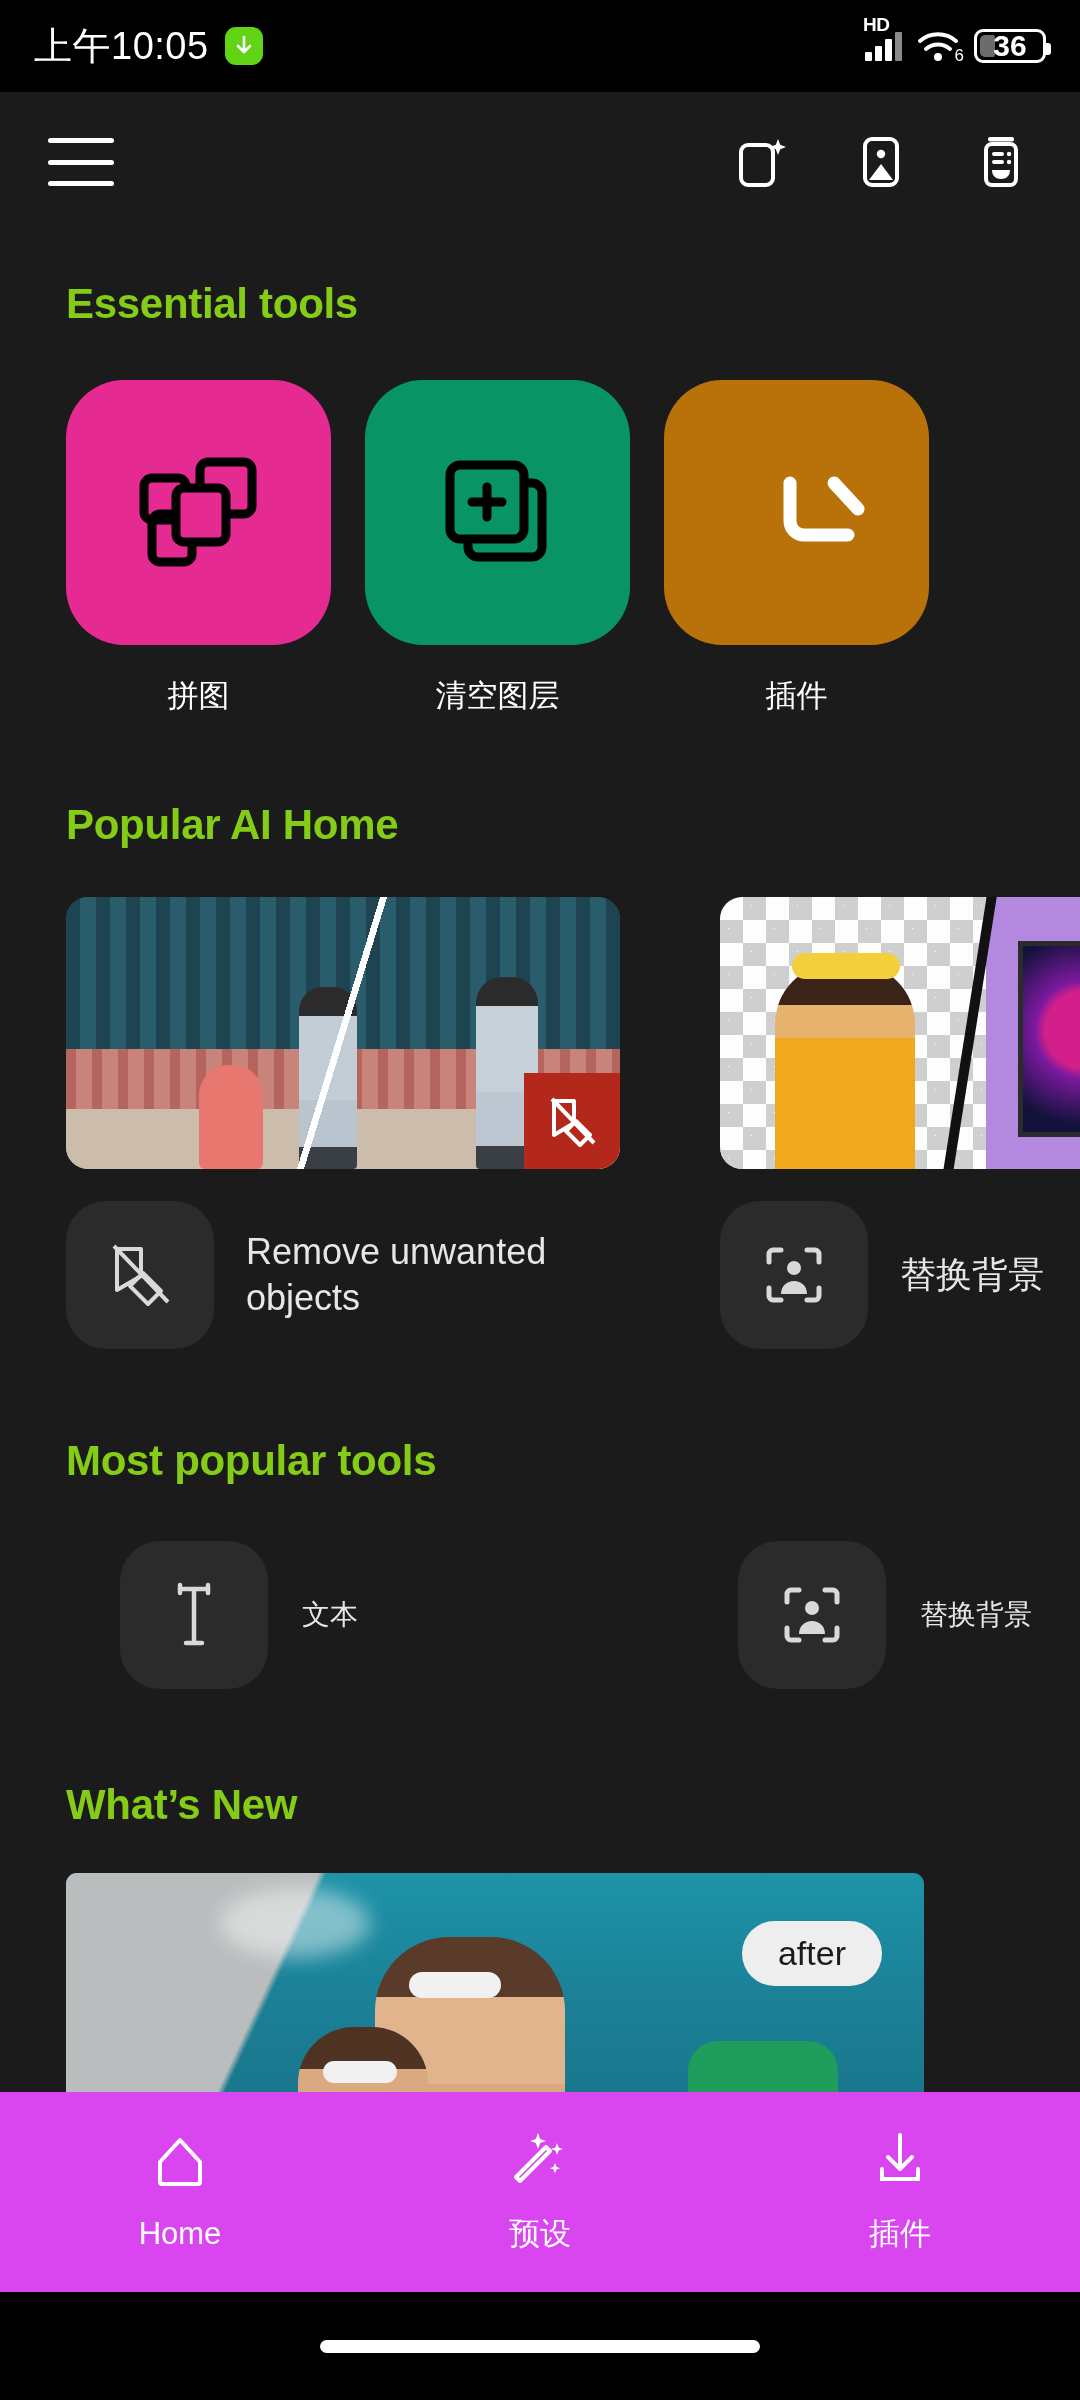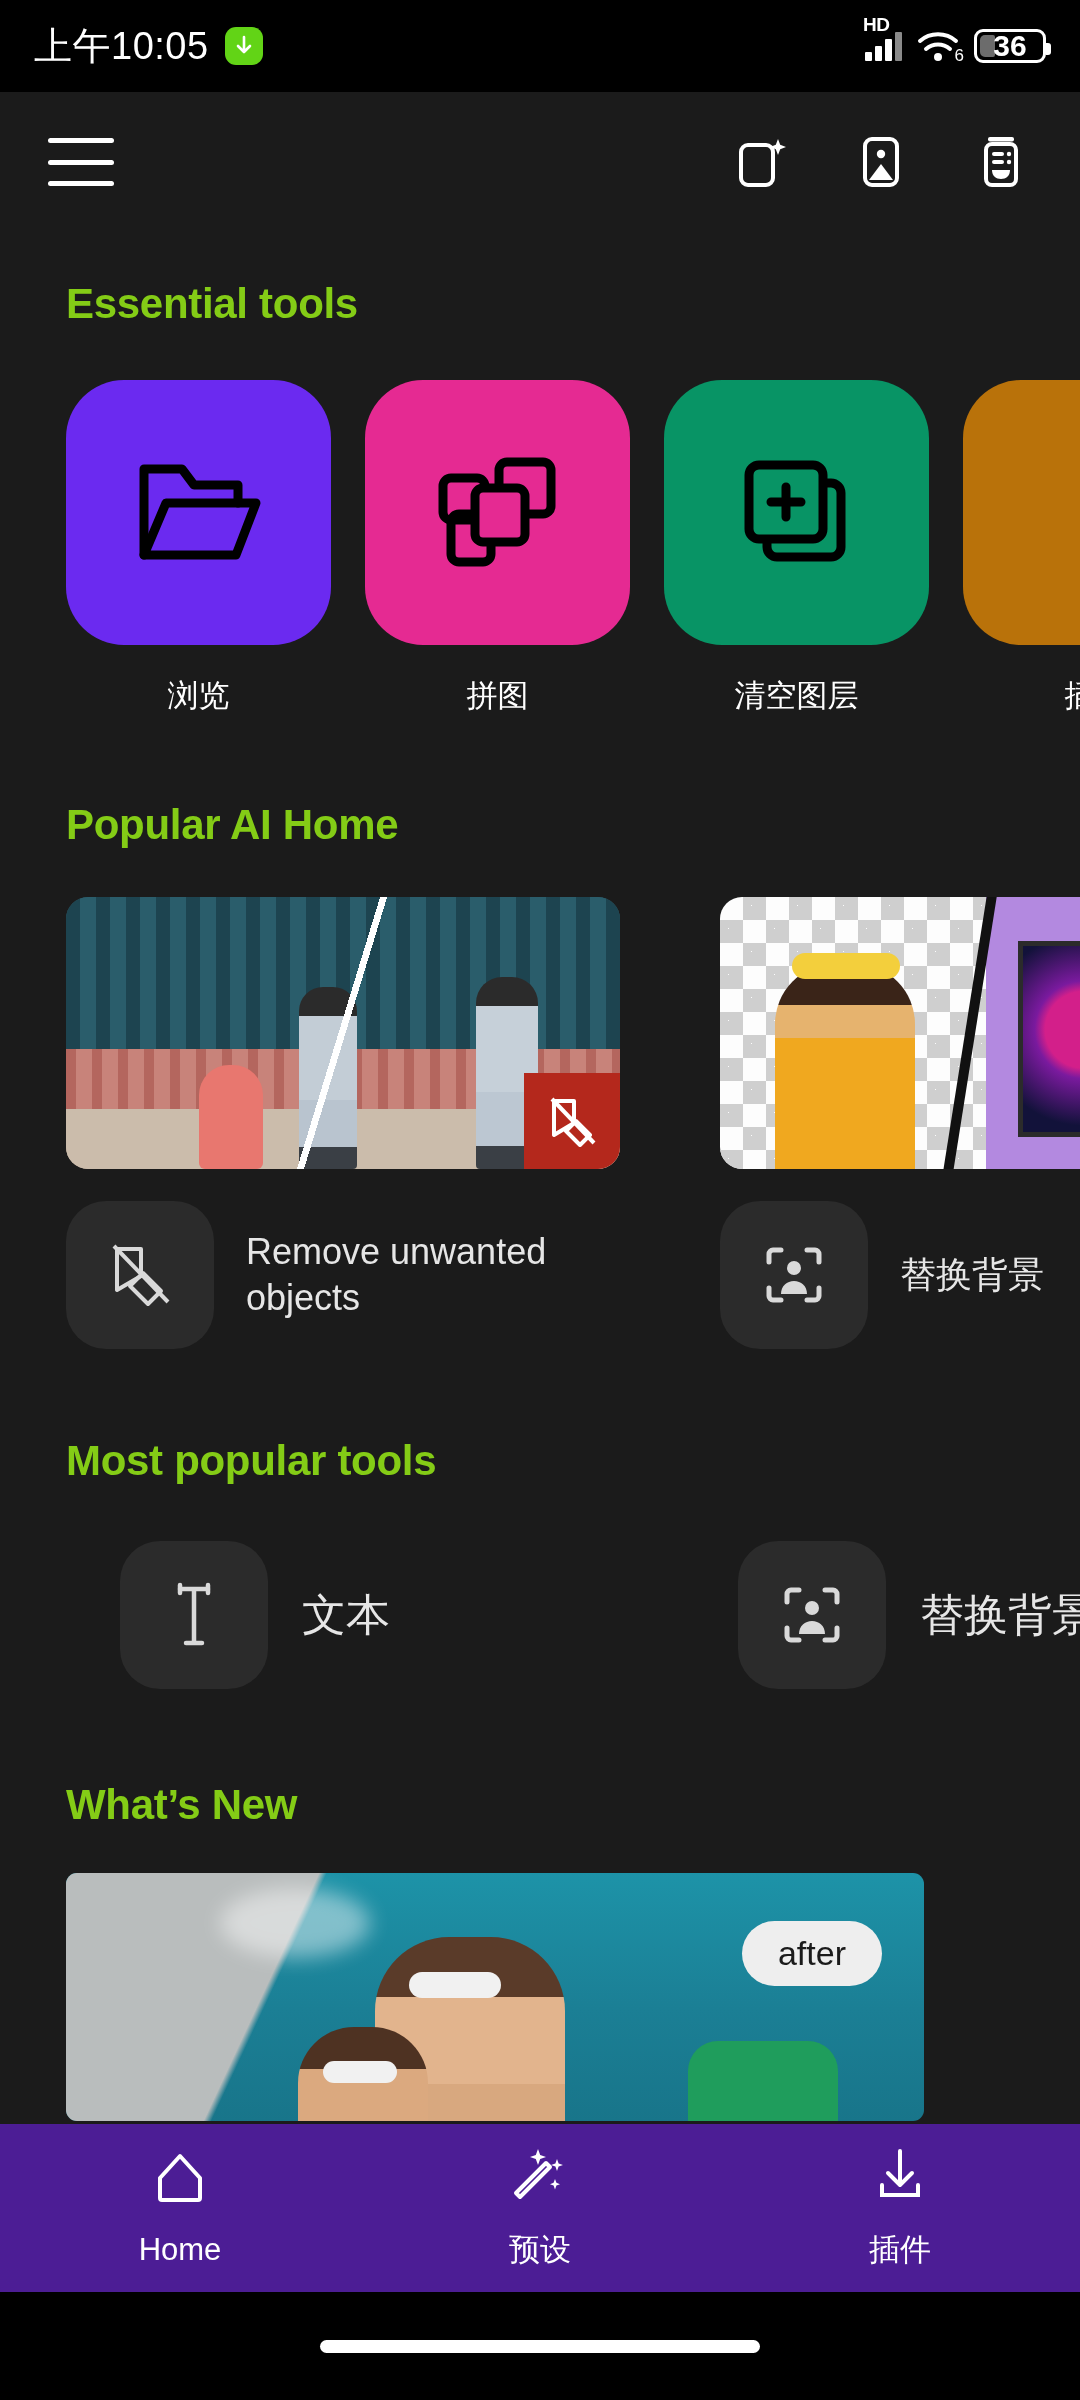--- a/index.html
+++ b/index.html
@@ -95,37 +95,37 @@
   }
   .ai-text { color:#e6e6e6; font-size:36px; line-height:1.28; }
 
   
   .mp-row { display:flex; gap:64px; padding-left:120px; margin-top:56px; }
   .mp-item { display:flex; align-items:center; gap:34px; width:554px; flex:0 0 554px; }
   .mp-icon-box {
     width:148px; height:148px; flex:0 0 148px; border-radius:40px;
     background:#2b2b2b; display:flex; align-items:center; justify-content:center;
   }
-  .mp-text { color:#e6e6e6; font-size:44px; white-space:nowrap; }
+  .mp-text { color:#e6e6e6; font-size:28px; white-space:nowrap; }
 
   
   .wn-card {
     margin:44px 0 0 66px; width:858px; height:248px;
     border-radius:11px; overflow:hidden; position:relative;
   }
   .after-pill {
     position:absolute; top:48px; right:42px;
     background:#eeeeee; color:#1b1b1b; border-radius:40px;
     padding:13px 36px; font-size:34px;
   }
 
   
   .bottomnav {
-    position:absolute; bottom:108px; left:0; width:1080px; height:168px;
-    background:#4c1d95; display:flex; align-items:center;
+    position:absolute; bottom:108px; left:0; width:1080px; height:200px;
+    background:#d946ef; display:flex; align-items:center;
   }
   .nav-item {
     flex:1; display:flex; flex-direction:column; align-items:center; gap:20px;
   }
   .nav-label { color:#fff; font-size:31px; }
   .gesture-area { position:absolute; bottom:0; left:0; width:1080px; height:108px;
                   background:#000; display:flex; align-items:center; justify-content:center; }
   .gesture-bar { width:440px; height:13px; background:#fff; border-radius:7px; }
 
   
@@ -215,29 +215,20 @@
       </div>
     </div>
   </div>
 
   <div class="content">
 
     <div style="padding-top:48px;">
       <div class="section-title">Essential tools</div>
       <div class="tools-row">
 
-        <div class="tool">
-          <div class="tool-tile" style="background:#6b2af0;">
-            <svg width="130" height="115" viewBox="0 0 130 115">
-              <path d="M10 100V14h38l12 16h44v18" stroke="#000" stroke-width="9" fill="none" stroke-linejoin="round" stroke-linecap="round"></path>
-              <path d="M10 100l22-52h90l-20 52z" stroke="#000" stroke-width="9" fill="none" stroke-linejoin="round" stroke-linecap="round"></path>
-            </svg>
-          </div>
-          <div class="tool-label">浏览</div>
-        </div>
 
         <div class="tool">
           <div class="tool-tile" style="background:#e52a92;">
             <svg width="122" height="122" viewBox="0 0 122 122">
               <rect x="6" y="26" width="42" height="42" rx="8" stroke="#000" stroke-width="9" fill="none"></rect>
               <rect x="62" y="10" width="52" height="52" rx="8" stroke="#000" stroke-width="9" fill="none"></rect>
               <rect x="14" y="62" width="40" height="48" rx="8" stroke="#000" stroke-width="9" fill="none"></rect>
               <rect x="38" y="36" width="50" height="54" rx="8" stroke="#000" stroke-width="9" fill="#e52a92"></rect>
             </svg>
           </div>

